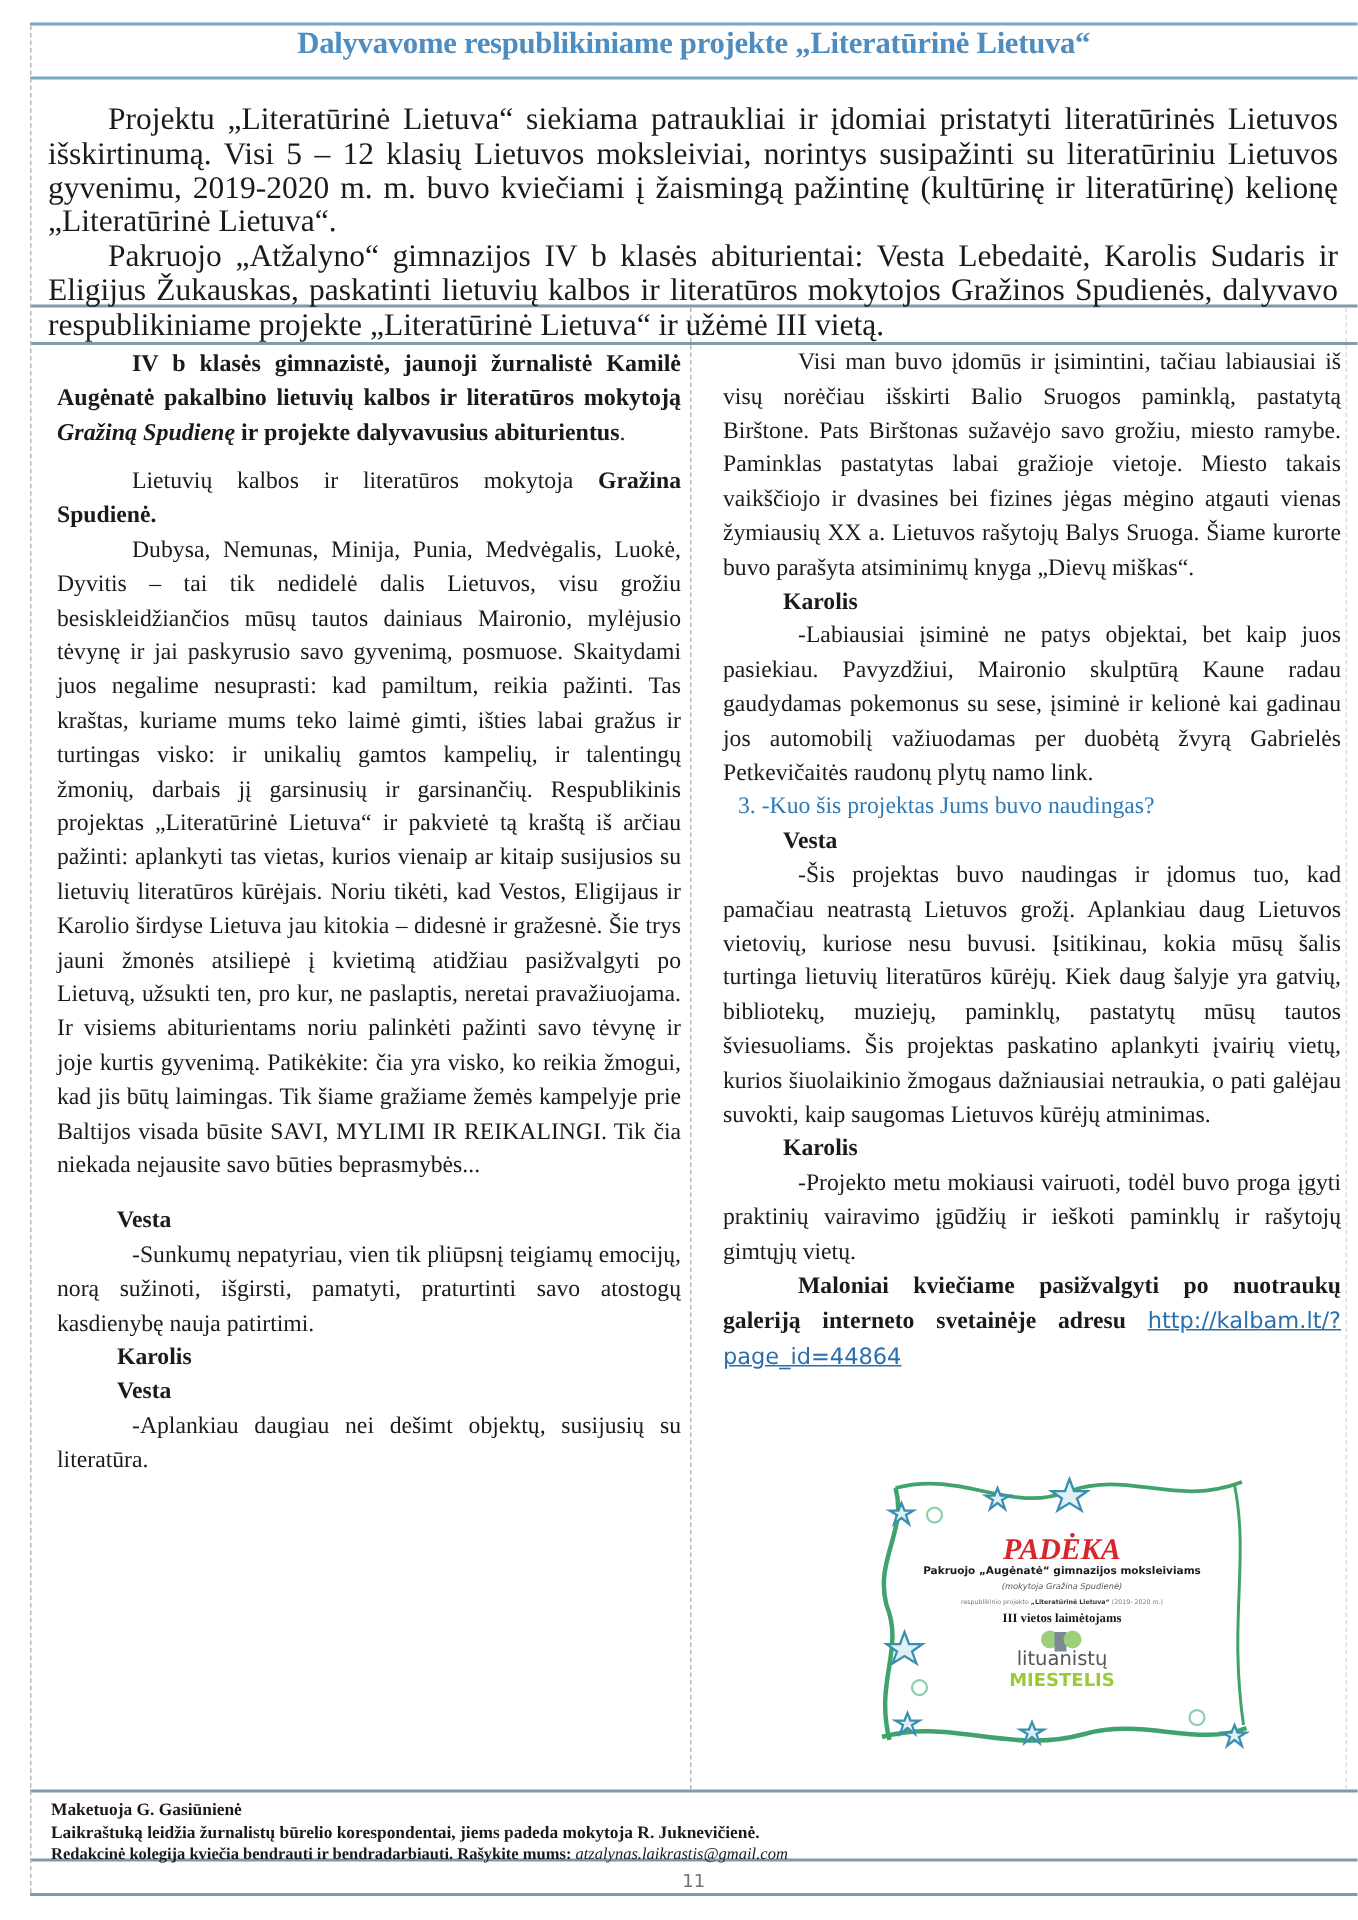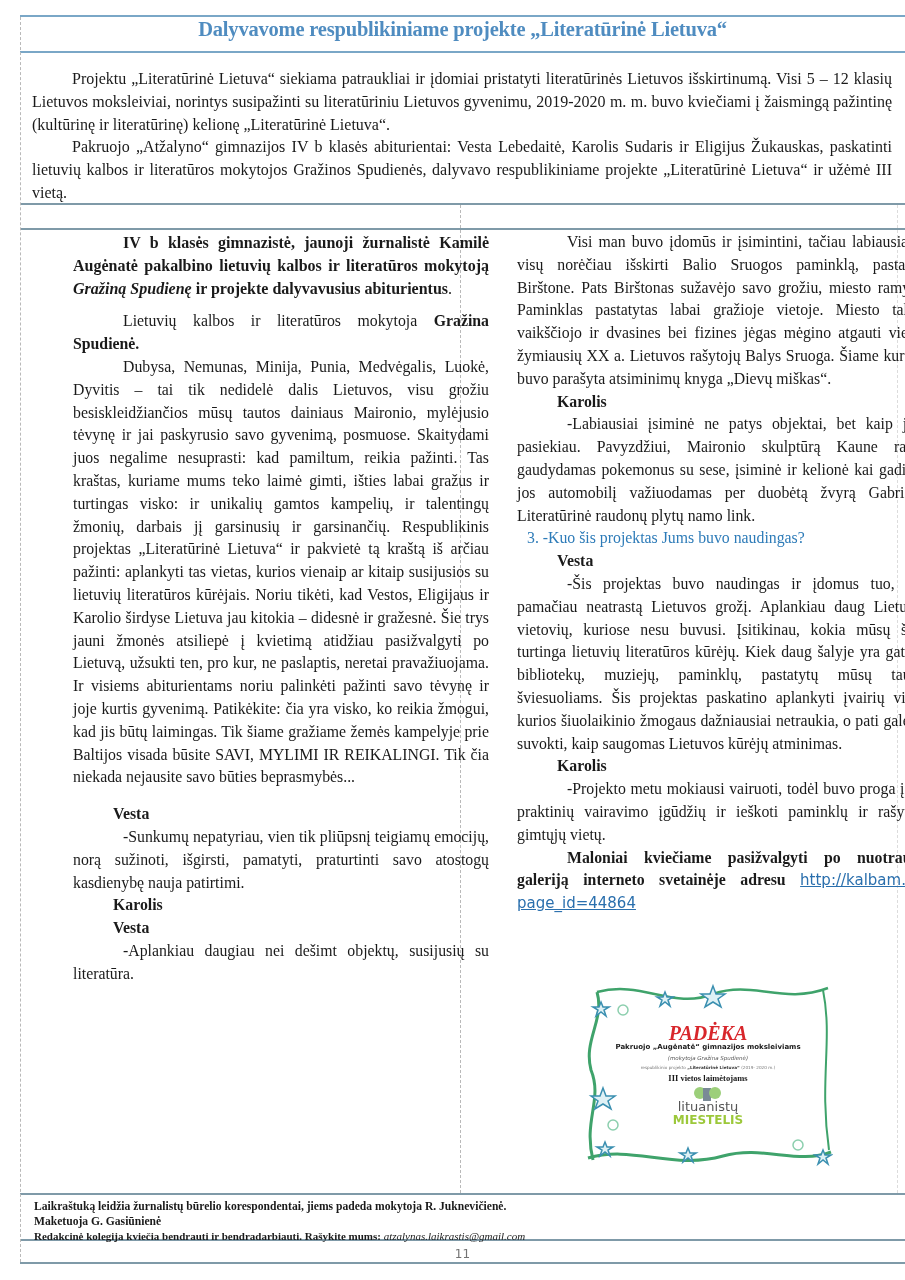--- a/index.html
+++ b/index.html
@@ -3,24 +3,24 @@
 <meta charset="utf-8">
 <style>
   html, body { margin: 0; padding: 0; background: #ffffff; }
   body { width: 905px; height: 1280px; position: relative; overflow: hidden;
          font-family: "Liberation Serif", "DejaVu Serif", serif; color: #1a1a1a; }
   .hline { position: absolute; left: 20px; width: 885px; height: 0; border-top: 2px solid #7aa7c7; }
   .hline.grey { border-top-color: #7f9aa8; }
   .vdash { position: absolute; border-left: 1px dashed #b9b9b9; }
   .title { position: absolute; left: 20px; top: 18px; width: 885px; text-align: center;
            color: #4f8cc0; font-weight: bold; font-size: 20.5px; letter-spacing: -0.2px; }
-  .intro { position: absolute; left: 32px; top: 68px; width: 860px; font-size: 16px; line-height: 22.8px;
+  .intro { position: absolute; left: 32px; top: 68px; width: 860px; font-size: 21px; line-height: 22.8px;
            text-align: justify; }
   .intro p { margin: 0; text-indent: 40px; }
-  .col { position: absolute; font-size: 15.8px; line-height: 22.8px; text-align: justify; margin-left: 35px; }
+  .col { position: absolute; font-size: 15.8px; line-height: 22.8px; text-align: justify; }
   .col-left { left: 38px; top: 232px; width: 416px; }
   .col-right { left: 482px; top: 231px; width: 412px; }
   .col p { margin: 0; text-indent: 50px; }
   .lead { font-weight: bold; font-size: 16px; margin-top: 0 !important; }
   .gap { height: 10px; }
   .q { color: #2d7bb8; text-indent: 10px !important; }
   .speaker { font-weight: bold; padding-left: 40px; text-indent: 0 !important; }
   a.link { color: #2a6fad; text-decoration: underline; font-family: "DejaVu Sans", sans-serif; font-size: 15px; }
   .cert { position: absolute; left: 583px; top: 980px; width: 250px; height: 190px; background: #fff; }
   .cert svg { position: absolute; left: 0; top: 0; }
@@ -63,21 +63,21 @@
   <p class="speaker">Vesta</p>
   <p>-Sunkumų nepatyriau, vien tik pliūpsnį teigiamų emocijų, norą sužinoti, išgirsti, pamatyti, praturtinti savo atostogų kasdienybę nauja patirtimi.</p>
   <p class="speaker">Karolis</p>
   <p class="speaker">Vesta</p>
   <p>-Aplankiau daugiau nei dešimt objektų, susijusių su literatūra.</p>
 </div>
 
 <div class="col col-right">
   <p>Visi man buvo įdomūs ir įsimintini, tačiau labiausiai iš visų norėčiau išskirti Balio Sruogos paminklą, pastatytą Birštone. Pats Birštonas sužavėjo savo grožiu, miesto ramybe. Paminklas pastatytas labai gražioje vietoje. Miesto takais vaikščiojo ir dvasines bei fizines jėgas mėgino atgauti vienas žymiausių XX a. Lietuvos rašytojų Balys Sruoga. Šiame kurorte buvo parašyta atsiminimų knyga „Dievų miškas“.</p>
   <p class="speaker">Karolis</p>
-  <p>-Labiausiai įsiminė ne patys objektai, bet kaip juos pasiekiau. Pavyzdžiui, Maironio skulptūrą Kaune radau gaudydamas pokemonus su sese, įsiminė ir kelionė kai gadinau jos automobilį važiuodamas per duobėtą žvyrą Gabrielės Literatūrinė raudonų plytų namo link.</p>
+  <p>-Labiausiai įsiminė ne patys objektai, bet kaip juos pasiekiau. Pavyzdžiui, Maironio skulptūrą Kaune radau gaudydamas pokemonus su sese, įsiminė ir kelionė kai gadinau jos automobilį važiuodamas per duobėtą žvyrą Gabrielės Petkevičaitės raudonų plytų namo link.</p>
   <p class="q">3. -Kuo šis projektas Jums buvo naudingas?</p>
   <p class="speaker">Vesta</p>
   <p>-Šis projektas buvo naudingas ir įdomus tuo, kad pamačiau neatrastą Lietuvos grožį. Aplankiau daug Lietuvos vietovių, kuriose nesu buvusi. Įsitikinau, kokia mūsų šalis turtinga lietuvių literatūros kūrėjų. Kiek daug šalyje yra gatvių, bibliotekų, muziejų, paminklų, pastatytų mūsų tautos šviesuoliams. Šis projektas paskatino aplankyti įvairių vietų, kurios šiuolaikinio žmogaus dažniausiai netraukia, o pati galėjau suvokti, kaip saugomas Lietuvos kūrėjų atminimas.</p>
   <p class="speaker">Karolis</p>
   <p>-Projekto metu mokiausi vairuoti, todėl buvo proga įgyti praktinių vairavimo įgūdžių ir ieškoti paminklų ir rašytojų gimtųjų vietų.</p>
   <p style="font-weight:bold"><span>Maloniai kviečiame pasižvalgyti po nuotraukų galeriją interneto svetainėje adresu </span><a class="link" href="#" style="font-weight:normal">http://kalbam.lt/?page_id=44864</a></p>
 </div>
 
 <div class="cert">
   <svg width="250" height="190" viewBox="0 0 250 190">
@@ -106,18 +106,18 @@
   <svg width="30" height="18" style="left:110px; top:105px;">
     <circle cx="7" cy="8" r="6" fill="#9ccf7a"></circle>
     <rect x="10" y="3" width="8" height="13" fill="#7a8a96"></rect>
     <circle cx="22" cy="8" r="6" fill="#9ccf7a"></circle>
   </svg>
   <div class="ctext" style="top:119px; font-size:13px; color:#555; font-family:'DejaVu Sans',sans-serif;">lituanistų</div>
   <div class="ctext" style="top:133px; font-size:12px; font-weight:bold; color:#9cc83a; font-family:'DejaVu Sans',sans-serif;">MIESTELIS</div>
 </div>
 
 <div class="footer">
+  <div>Maketuoja G. Gasiūnienė</div>
   <div>Laikraštuką leidžia žurnalistų būrelio korespondentai, jiems padeda mokytoja R. Juknevičienė.</div>
-  <div>Maketuoja G. Gasiūnienė</div>
   <div class="small"><span>Redakcinė kolegija kviečia bendrauti ir bendradarbiauti. Rašykite mums: </span><em>atzalynas.laikrastis@gmail.com</em></div>
 </div>
 
 <div class="pagenum">11</div>
 
 </body></html>

